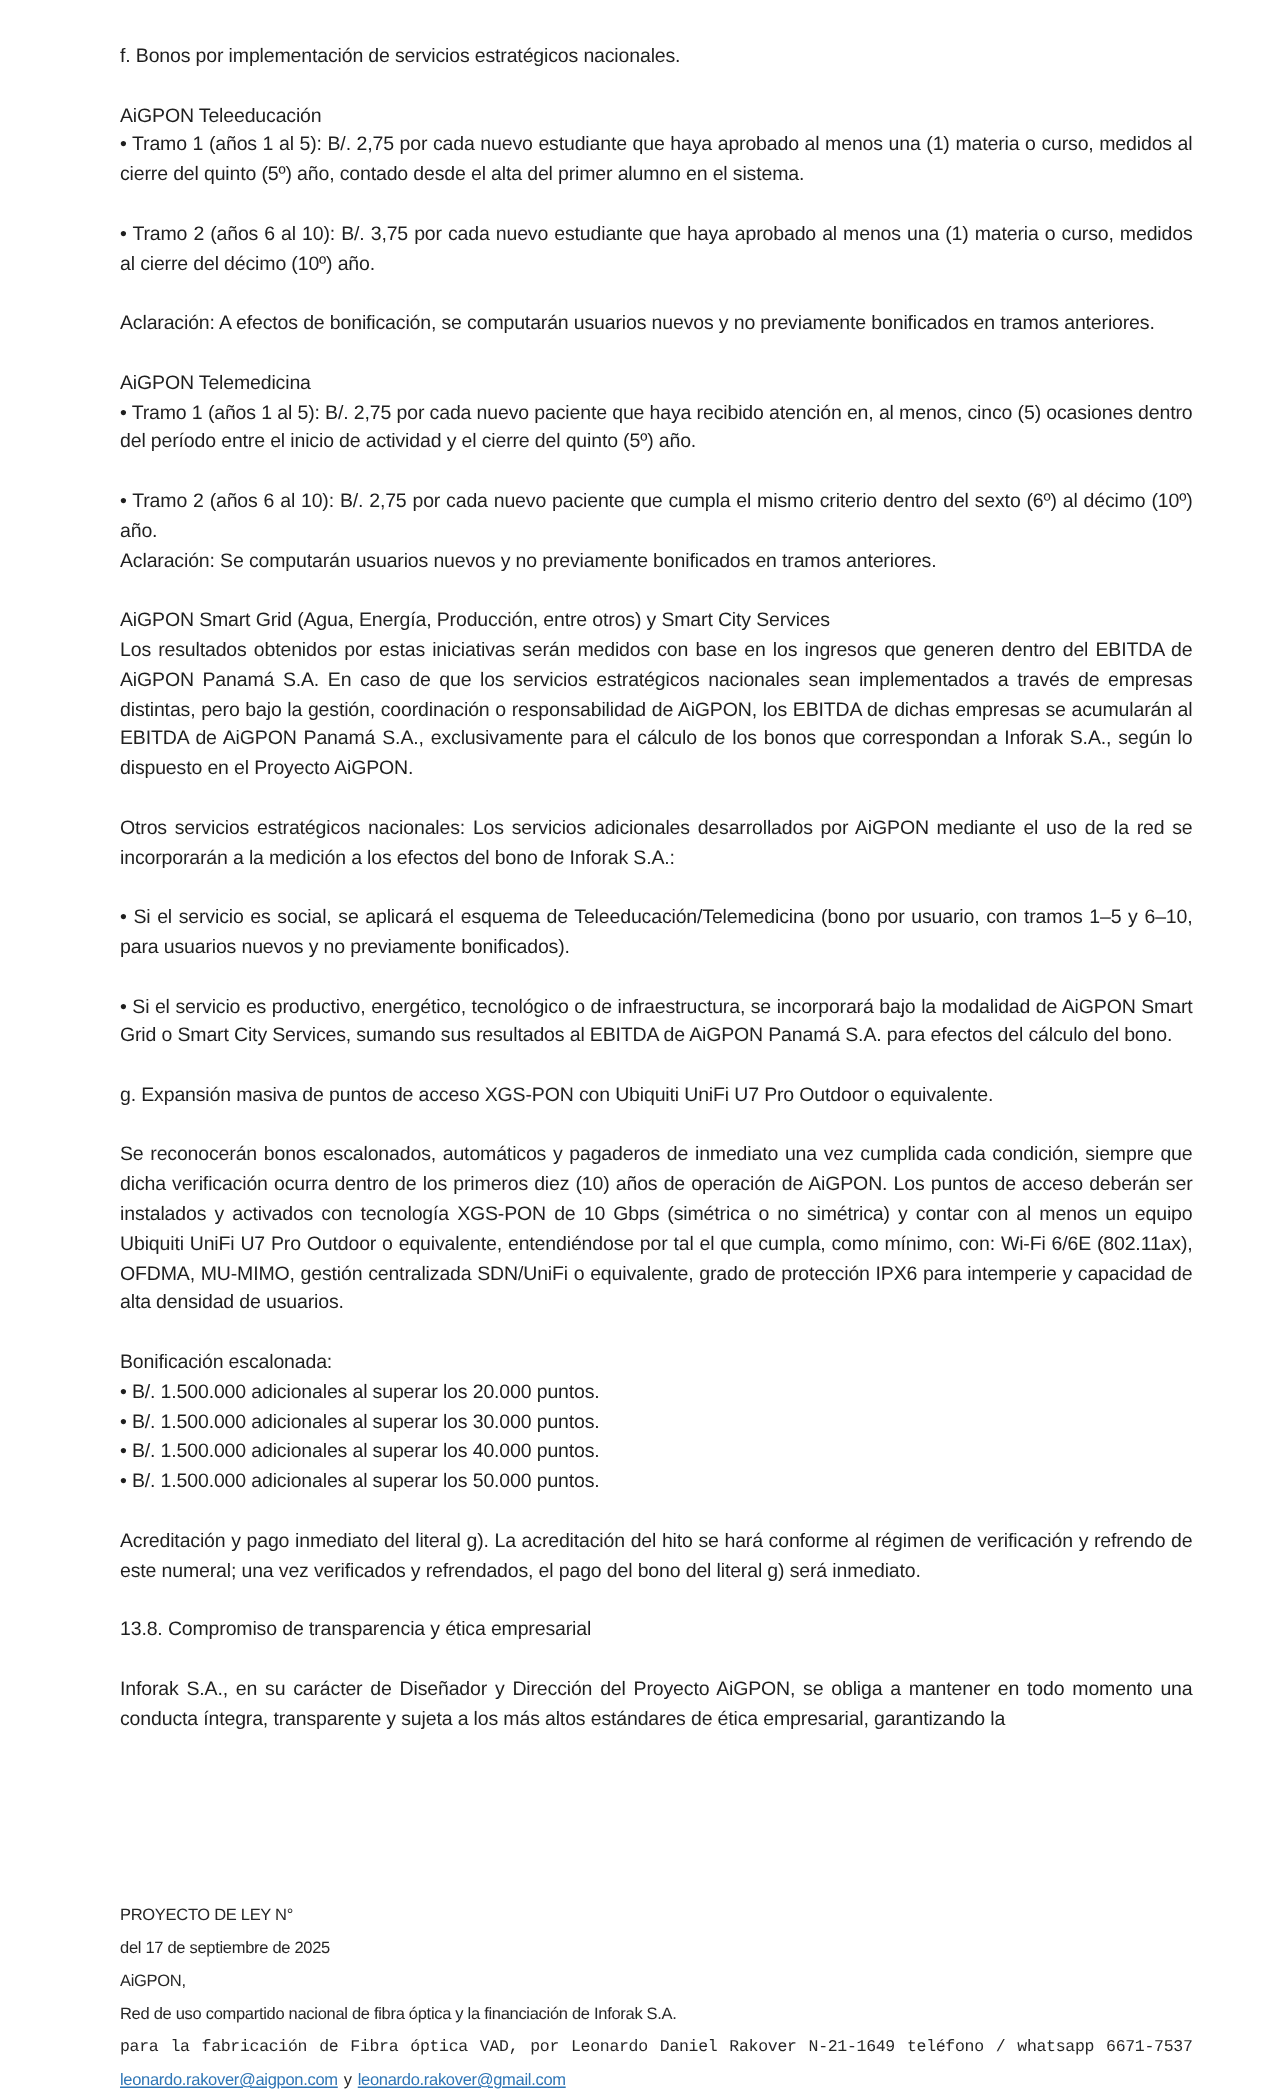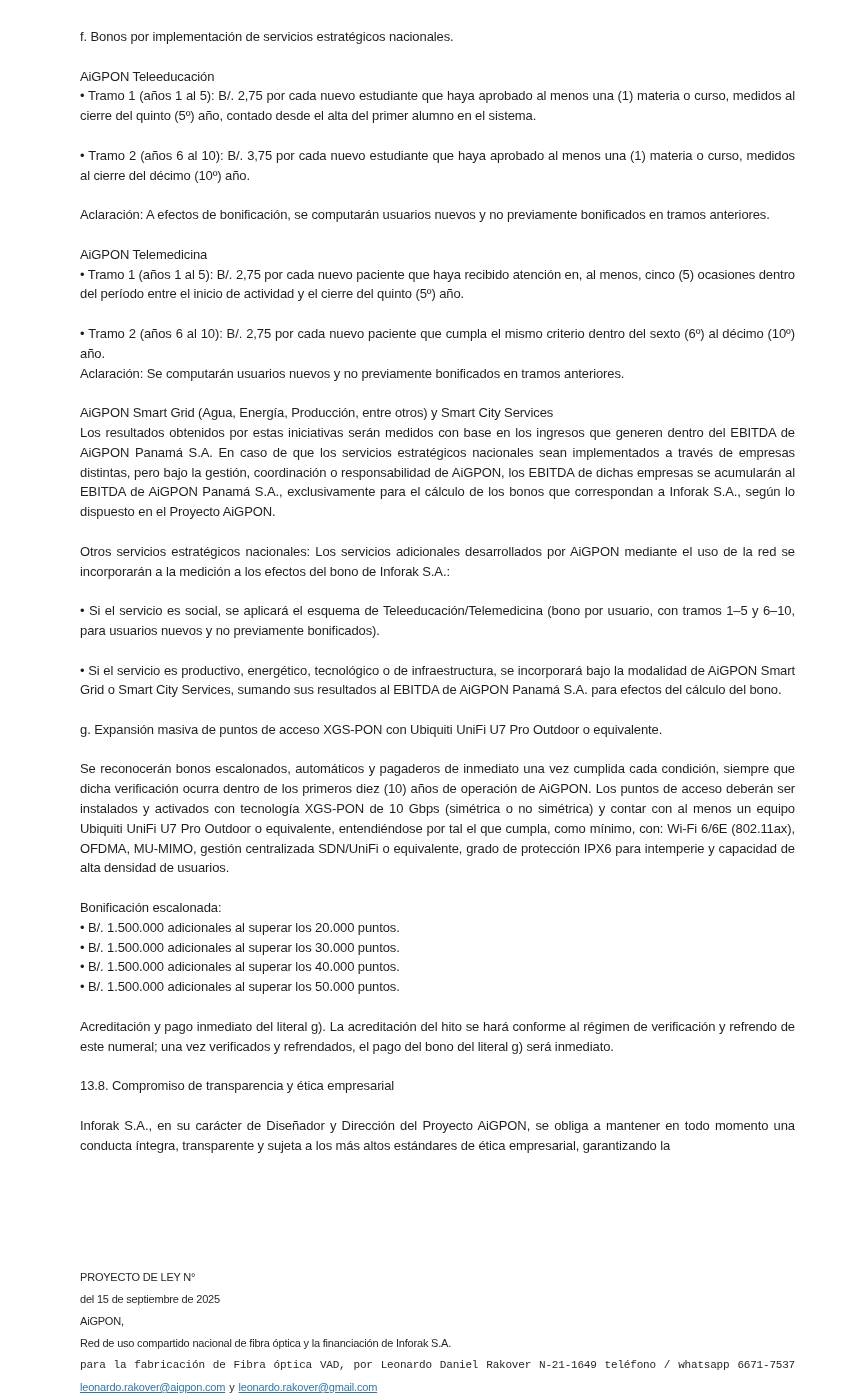--- a/index.html
+++ b/index.html
@@ -96,21 +96,21 @@
     <p class="para">• B/. 1.500.000 adicionales al superar los 40.000 puntos.</p>
     <p class="para">• B/. 1.500.000 adicionales al superar los 50.000 puntos.</p>
     <p class="para gap">Acreditación y pago inmediato del literal g). La acreditación del hito se hará conforme al régimen de verificación y refrendo de este numeral; una vez verificados y refrendados, el pago del bono del literal g) será inmediato.</p>
     <p class="para gap">13.8. Compromiso de transparencia y ética empresarial</p>
     <p class="para gap">Inforak S.A., en su carácter de Diseñador y Dirección del Proyecto AiGPON, se obliga a mantener en todo momento una conducta íntegra, transparente y sujeta a los más altos estándares de ética empresarial, garantizando la</p>
   </div>
 
   <div class="footer">
     <div class="footer-line1">
       <span>PROYECTO DE LEY N°</span>
-      <span>del 15 de septiembre de 2025</span>
+      <span>del 17 de septiembre de 2025</span>
       <span>AiGPON,</span>
       <span>Red de uso compartido nacional de fibra óptica y la financiación de Inforak S.A.</span>
     </div>
     <div class="footer-line2">
       <span>para la fabricación de Fibra óptica VAD, por Leonardo Daniel Rakover N-21-1649 teléfono / whatsapp 6671-7537</span>
     </div>
     <div class="footer-line3">
       <span>
         <span class="footer-link">leonardo.rakover@aigpon.com</span><span class="link-sep">y</span><span class="footer-link">leonardo.rakover@gmail.com</span>
       </span>

